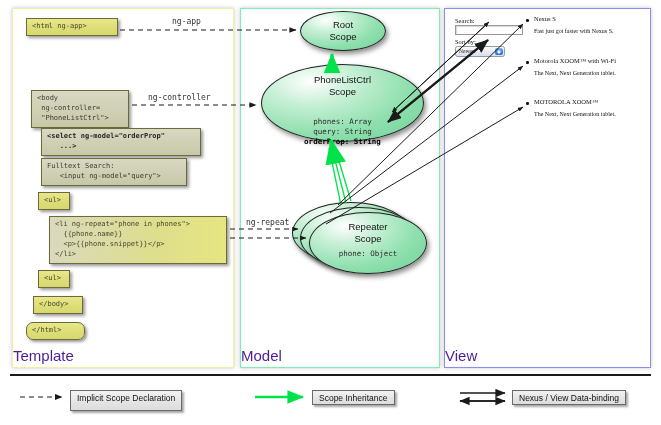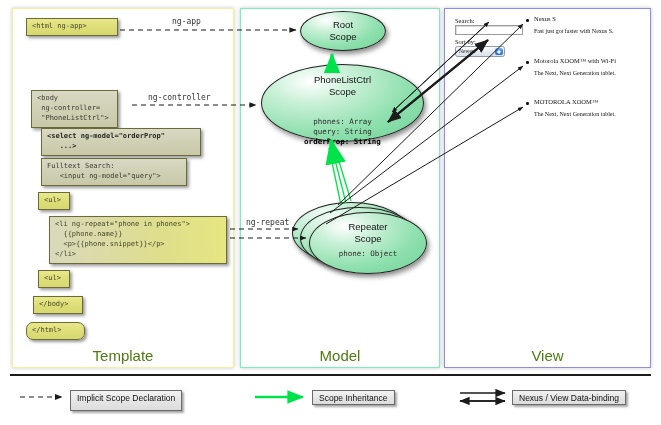--- a/index.html
+++ b/index.html
@@ -22,22 +22,21 @@
   #panel-template { left:12px;  top:8px;  width:222px; height:360px;
       border-color:#f2efa0; box-shadow:0 0 4px rgba(0,0,0,.22); }
   #panel-model    { left:240px; top:8px;  width:200px; height:360px;
       border-color:#79f0b7; box-shadow:0 0 4px rgba(0,0,0,.22); }
   #panel-view     { left:444px; top:8px;  width:207px; height:360px;
       border-color:#8a8cf0; box-shadow:0 0 4px rgba(0,0,0,.22); }
 
   .panel-label {
     position:absolute;
     bottom:3px; left:0; right:0;
-    text-align:center;
-    font-size:15px; color:#4d7c0f;
+    font-size:15px; color:#4c1d95;
     font-family:"Liberation Sans", sans-serif;
   }
 
   
   .codebox {
     position:absolute;
     border:1px solid #6a6a3a;
     background:linear-gradient(to bottom, #e9e88a 0%, #dede7a 48%, #d8d86f 100%);
     box-shadow:2px 2px 3px rgba(0,0,0,.40);
     font-family:"DejaVu Sans Mono", monospace;
@@ -141,21 +140,21 @@
 <body>
 
 <div id="stage">
 
   <div class="panel" id="panel-template">
     <div class="panel-label">Template</div>
   </div>
 
   <div class="codebox" style="left:26px; top:18px; width:92px;">&lt;html ng-app&gt;</div>
 
-  <div class="codebox grey" style="left:31px; top:90px; width:87px;">&lt;body
+  <div class="codebox grey" style="left:31px; top:90px; width:98px;">&lt;body
  ng-controller=
  "PhoneListCtrl"&gt;</div>
 
   <div class="codebox grey bold" style="left:41px; top:128px; width:160px;">&lt;select ng-model="orderProp"
    ...&gt;</div>
 
   <div class="codebox grey" style="left:41px; top:158px; width:146px;">Fulltext Search:
    &lt;input ng-model="query"&gt;</div>
 
   <div class="codebox" style="left:38px; top:192px; width:32px;">&lt;ul&gt;</div>

